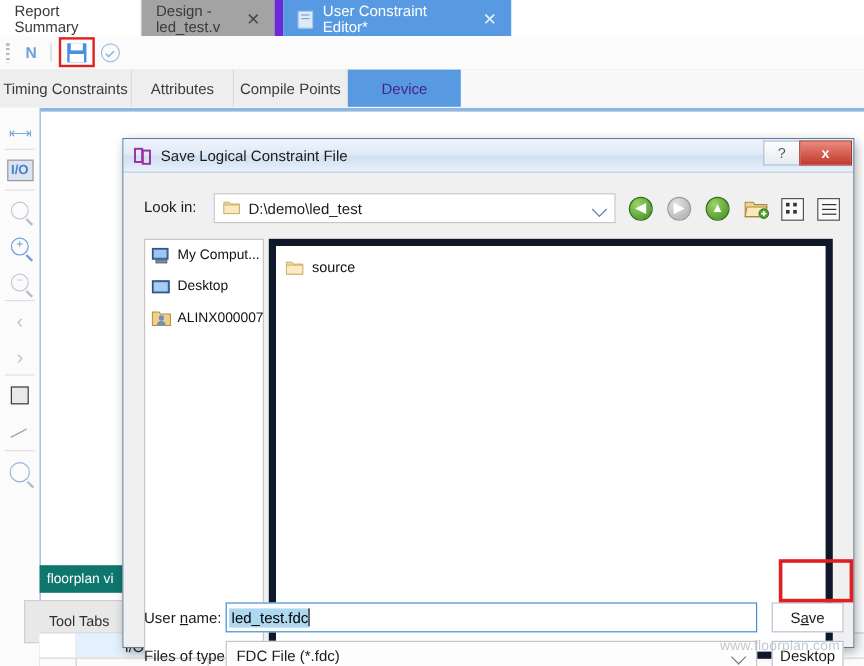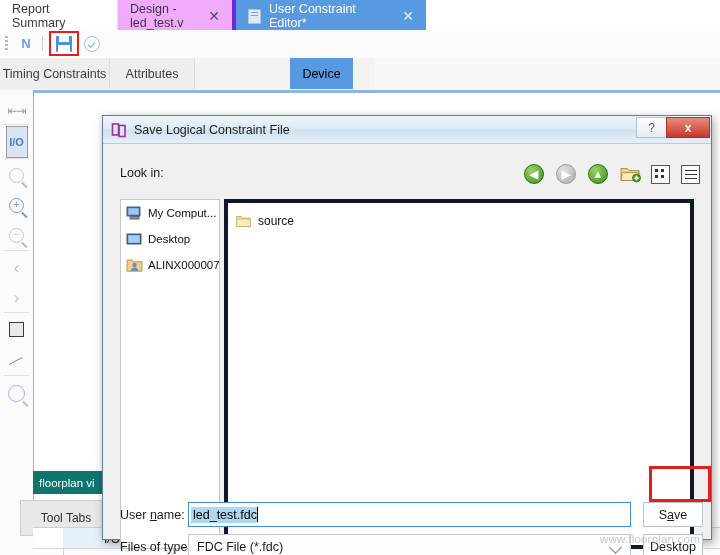--- a/index.html
+++ b/index.html
@@ -13,21 +13,21 @@
     -webkit-font-smoothing:antialiased;
   }
   
   #app{position:absolute;left:0;top:0;width:720px;height:555px;background:#ffffff;}
 
   
   .tabstrip{position:absolute;left:0;top:0;width:720px;height:30px;background:#f1f1f1;border-bottom:1px solid #c8d6e8;}
   .mtab{position:absolute;top:0;height:30px;display:flex;align-items:center;box-sizing:border-box;
         font-size:12.5px;color:#3a3a3a;background:#ffffff;padding:16px 12px;}
   .mtab.t1{left:0;width:118px;background:#ffffff;border-right:1px solid #e2e2e2;}
-  .mtab.t2{left:118px;width:118px;background:#f0abfc;border-right:4px solid #6d28d9;}
+  .mtab.t2{left:118px;width:118px;background:#a3a3a3;border-right:7px solid #6d28d9;}
   .mtab.active{background:#579ae1;color:#ffffff;}
   .mtab.t3{left:236px;width:190px;}
   .tabclose{margin-left:auto;font-size:14px;line-height:1;opacity:.85;padding-left:6px;}
   .tabicon{width:14px;height:16px;margin-right:7px;position:relative;flex:none;}
   .tabicon:before{content:"";position:absolute;left:0;top:1px;width:11px;height:13px;background:#dfeaf7;border:1px solid #a9c6e6;border-radius:1px;}
   .tabicon:after{content:"";position:absolute;left:3px;top:4px;width:7px;height:1px;box-shadow:0 0 0 0 #7aa8d8,0 3px 0 0 #7aa8d8;background:#7aa8d8;}
   .tabstrip .righthole{position:absolute;left:426px;top:0;width:294px;height:30px;background:#ffffff;}
 
   
   .toolbar{position:absolute;left:0;top:30px;width:720px;height:28px;background:#fbfbfb;border-bottom:1px solid #dcdcdc;}
@@ -43,29 +43,29 @@
   .tb-check{position:absolute;left:84px;top:6px;width:16px;height:16px;border:1.6px solid #9dbfe6;border-radius:50%;box-sizing:border-box;}
   .tb-check:after{content:"";position:absolute;left:3px;top:5px;width:6px;height:3px;border-left:1.6px solid #7ba8dd;border-bottom:1.6px solid #7ba8dd;transform:rotate(-45deg);}
 
   
   .subtabs{position:absolute;left:0;top:58px;width:720px;height:32px;background:#f3f3f3;border-bottom:1px solid #b9cfe8;}
   .stab{position:absolute;top:0;height:31px;display:flex;align-items:center;justify-content:center;
         font-size:12.5px;color:#3c3c3c;background:#eeeeee;border-right:1px solid #dcdcdc;box-sizing:border-box;}
   .stab.s1{left:0;width:110px;}
   .stab.s2{left:110px;width:85px;}
   .stab.s3{left:195px;width:95px;}
-  .stab.s4{left:290px;width:63px;background:#579ae1;color:#000000;border-right:none;}
+  .stab.s4{left:290px;width:94px;background:#579ae1;color:#4c1d95;border-right:none;}
   .subtabs .fill{position:absolute;left:375px;top:0;width:345px;height:31px;background:#f8f8f8;}
 
   
   .rail{position:absolute;left:0;top:90px;width:33px;height:465px;background:#fbfbfb;border-right:1px solid #d4d4d4;}
   .railicon{position:absolute;left:0;width:33px;height:30px;display:flex;align-items:center;justify-content:center;}
   .rsep{position:absolute;left:4px;width:25px;height:1px;background:#e0e0e0;}
   .ic-arrows{color:#7fa7d8;font-size:12px;letter-spacing:-1px;}
-  .ic-io{width:22px;height:32px;border:1.5px solid #9a9a9a;background:#dbe5f2;color:#4a7fc1;font-size:11px;font-weight:bold;
+  .ic-io{width:22px;height:18px;border:1.5px solid #9a9a9a;background:#dbe5f2;color:#4a7fc1;font-size:11px;font-weight:bold;
          display:flex;align-items:center;justify-content:center;box-sizing:border-box;}
   .mag{width:15px;height:15px;border:1.7px solid #b9b9cf;border-radius:50%;position:relative;box-sizing:border-box;}
   .mag:after{content:"";position:absolute;right:-5px;bottom:-4px;width:7px;height:1.7px;background:#b9b9cf;transform:rotate(45deg);}
   .mag.blue{border-color:#6f9fd8;}
   .mag.blue:after{background:#6f9fd8;}
   .mag .pm{position:absolute;left:0;top:0;width:100%;height:100%;display:flex;align-items:center;justify-content:center;
            font-size:10px;color:inherit;line-height:1;}
   .chev{color:#c2c2d2;font-size:17px;font-weight:300;}
   .sq{width:15px;height:15px;border:1.8px solid #3b3b3b;background:#e9e9e9;box-sizing:border-box;}
   .meas{width:18px;height:14px;position:relative;}
@@ -120,21 +120,21 @@
   .viewbtn{width:19px;height:19px;border:1.3px solid #555;background:#fafafa;box-sizing:border-box;position:relative;}
   .vb-dots{position:absolute;left:3px;top:3px;width:11px;height:11px;}
   .vb-dots i{position:absolute;width:3px;height:3px;background:#333;}
   .vb-lines{position:absolute;left:3px;top:4px;width:12px;height:11px;}
   .vb-lines i{position:absolute;left:0;width:12px;height:1.5px;background:#333;}
 
   
   .places{position:absolute;left:17px;top:55px;width:100px;height:350px;background:#ffffff;border:1px solid #c6c6c6;box-sizing:border-box;}
   .place{height:26px;display:flex;align-items:center;padding-left:5px;font-size:11.5px;color:#111;}
   .place .pi{width:17px;height:15px;margin-right:5px;flex:none;position:relative;}
-  .filelist{position:absolute;left:121px;top:55px;width:470px;height:350px;background:#ffffff;border:4px solid #0f172a;box-sizing:border-box;}
+  .filelist{position:absolute;left:121px;top:55px;width:470px;height:350px;background:#ffffff;border:6px solid #0f172a;box-sizing:border-box;}
   .fitem{display:flex;align-items:center;height:24px;padding-left:8px;font-size:12px;color:#111;}
   .fitem .fi{width:15px;height:13px;margin-right:7px;flex:none;}
 
   
   .fn-label{position:absolute;left:17px;top:364px;font-size:12.5px;color:#1b1b1b;}
   .fn-input{position:absolute;left:85px;top:358px;width:443px;height:25px;background:#ffffff;border:1.5px solid #3f8fd6;box-sizing:border-box;
             display:flex;align-items:center;padding-left:2px;}
   .fn-sel{background:#add8f0;color:#000000;font-size:12.5px;padding:1px 0 1px 2px;}
   .fn-caret{width:1px;height:15px;background:#000;margin-left:0px;}
   .ft-label{position:absolute;left:17px;top:396px;font-size:12.5px;color:#1b1b1b;}
@@ -184,20 +184,23 @@
   </div>
   <div class="redbox1"></div>
 
   <div class="subtabs">
     <div class="fill"></div>
     <div class="stab s1">
         <span>Timing Constraints</span>
       </div>
     <div class="stab s2">
         <span>Attributes</span>
+      </div>
+    <div class="stab s3">
+        <span>Compile Points</span>
       </div>
     <div class="stab s4">
         <span>Device</span>
       </div>
   </div>
 
   <div class="rail">
     <div class="railicon" style="top:6px">
         <span class="ic-arrows">⇤⇥</span>
       </div>
@@ -274,20 +277,30 @@
     <span class="dlg-title-text">Save Logical Constraint File</span>
     <span class="win-btns">
       <span class="wbtn">?</span>
       <span class="wbtn close">x</span>
     </span>
   </div>
 
   <div class="dlg-body">
 
     <span class="lookin-label">Look in:</span>
+    <div class="lookin-combo">
+      <span class="folder-sm">
+        <svg width="14" height="12" viewBox="0 0 14 12">
+          <path d="M0.5 1.5h4.5l1.2 1.5H13.5v8H0.5z" fill="#f5d99a" stroke="#c9a95e" stroke-width="0.8"></path>
+          <path d="M0.5 3.8h13v7.2H0.5z" fill="#fae9c0" stroke="#c9a95e" stroke-width="0.7"></path>
+        </svg>
+      </span>
+      <span class="lookin-text">D:\demo\led_test</span>
+      <span class="combo-caret"></span>
+    </div>
 
     <div class="navicons">
       <span class="navbtn" style="left:0">
           <span class="circbtn green">◀</span>
         </span>
       <span class="navbtn" style="left:32px">
           <span class="circbtn gray">▶</span>
         </span>
       <span class="navbtn" style="left:64px">
           <span class="circbtn green">▲</span>

